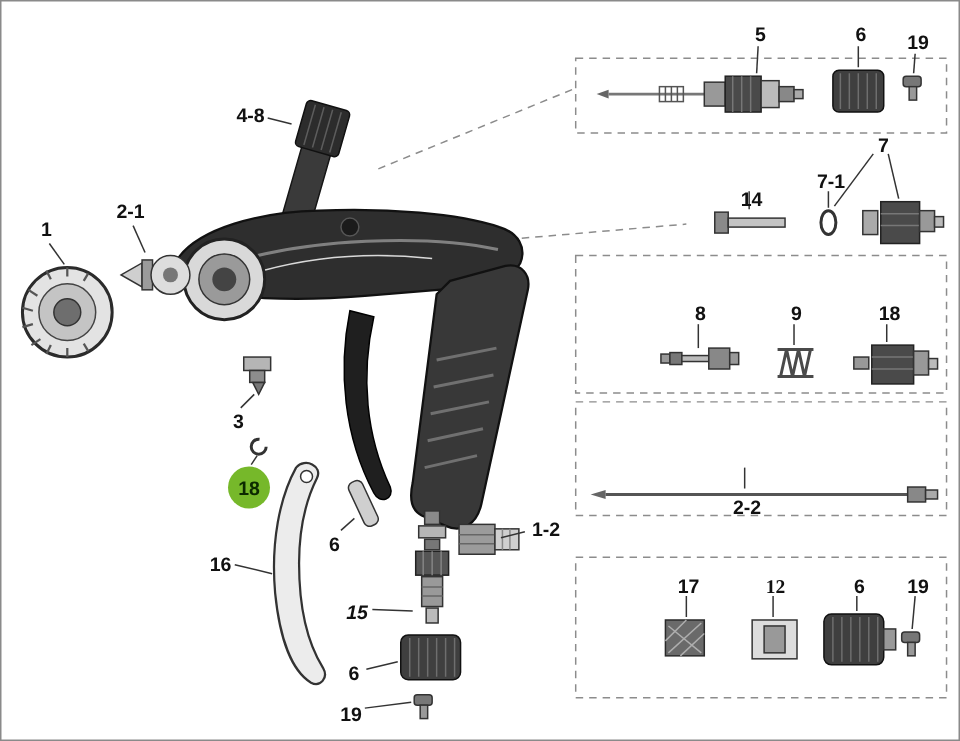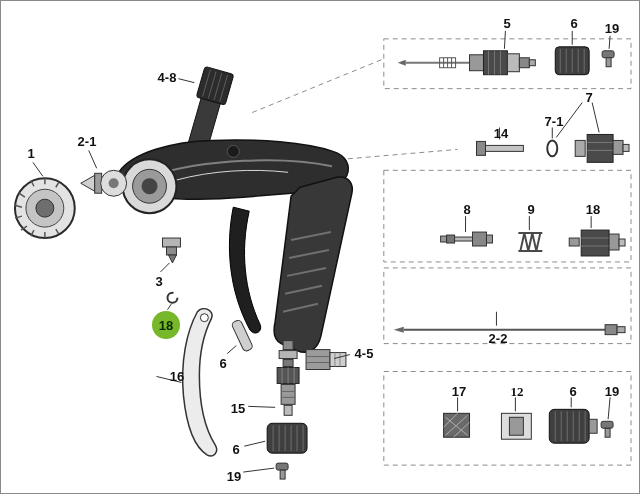--- a/index.html
+++ b/index.html
@@ -302,24 +302,24 @@
   <span class="callout" style="left:611px; top:27px;">19</span>
   <span class="callout" style="left:588px; top:96px;">7</span>
   <span class="callout" style="left:500px; top:132px;">14</span>
   <span class="callout" style="left:553px; top:120px;">7-1</span>
   <span class="callout" style="left:466px; top:208px;">8</span>
   <span class="callout" style="left:530px; top:208px;">9</span>
   <span class="callout" style="left:592px; top:208px;">18</span>
   <span class="callout" style="left:497px; top:305px;margin-top:32px;">2-2</span>
   <span class="callout" style="left:158px; top:280px;">3</span>
   <span class="callout highlight" style="left:165px; top:324px;">18</span>
-  <span class="callout" style="left:146px; top:375px;margin-left:30px;">16</span>
+  <span class="callout" style="left:146px; top:375px;">16</span>
   <span class="callout" style="left:222px; top:362px;">6</span>
-  <span class="callout" style="left:363px; top:352px;">4-5</span>
-  <span class="callout" style="left:237px; top:407px;">15</span>
+  <span class="callout" style="left:363px; top:352px;">1-2</span>
+  <span class="callout" style="left:237px; top:407px;font-style:italic;">15</span>
   <span class="callout" style="left:458px; top:390px;">17</span>
   <span class="callout" style="left:516px; top:390px;font-family:Liberation Serif, serif;">12</span>
   <span class="callout" style="left:572px; top:390px;">6</span>
   <span class="callout" style="left:611px; top:390px;">19</span>
   <span class="callout" style="left:235px; top:448px;">6</span>
   <span class="callout" style="left:233px; top:475px;">19</span>
 
 </div>
 
 </body></html>

